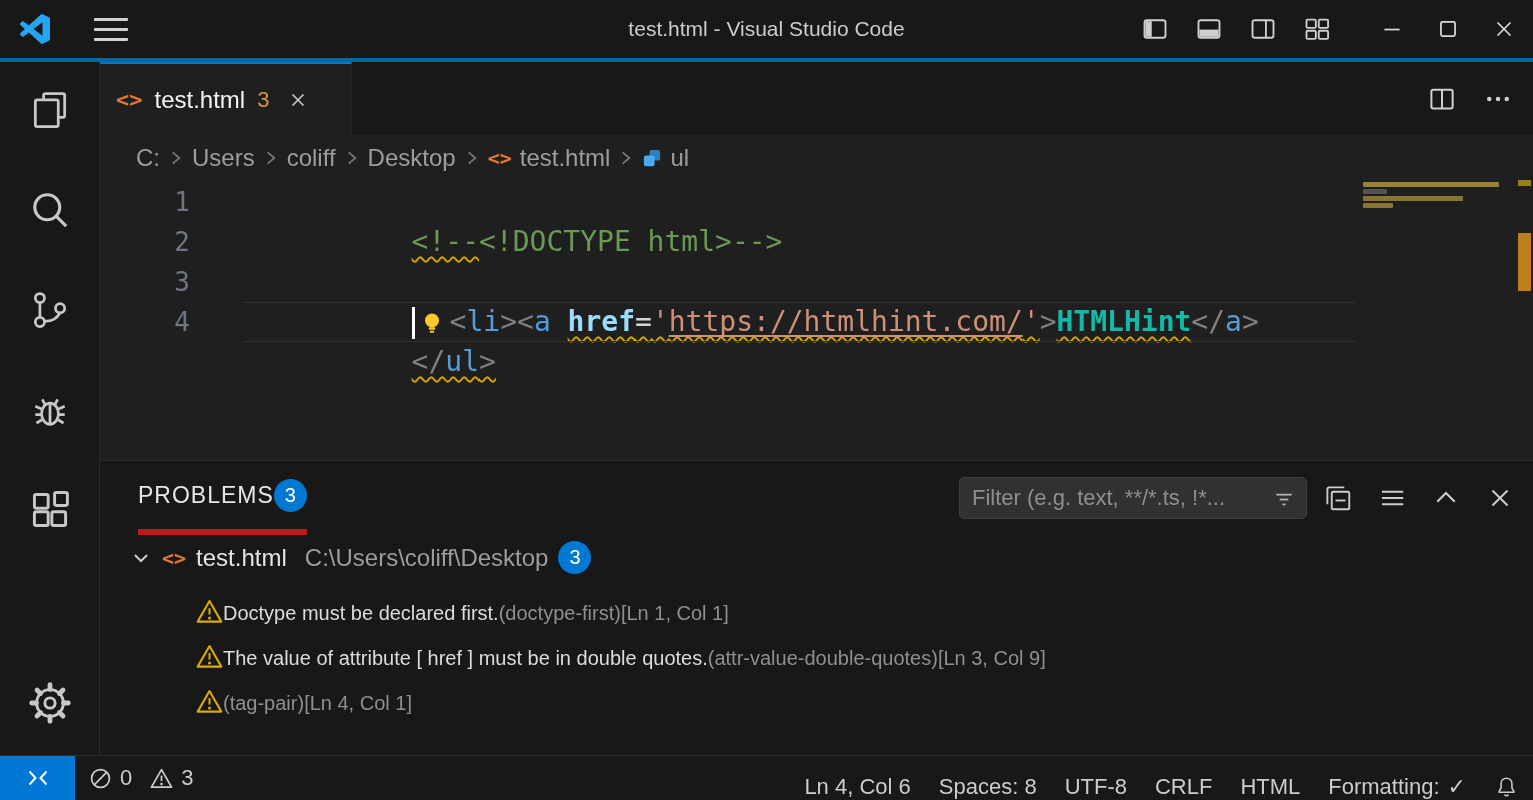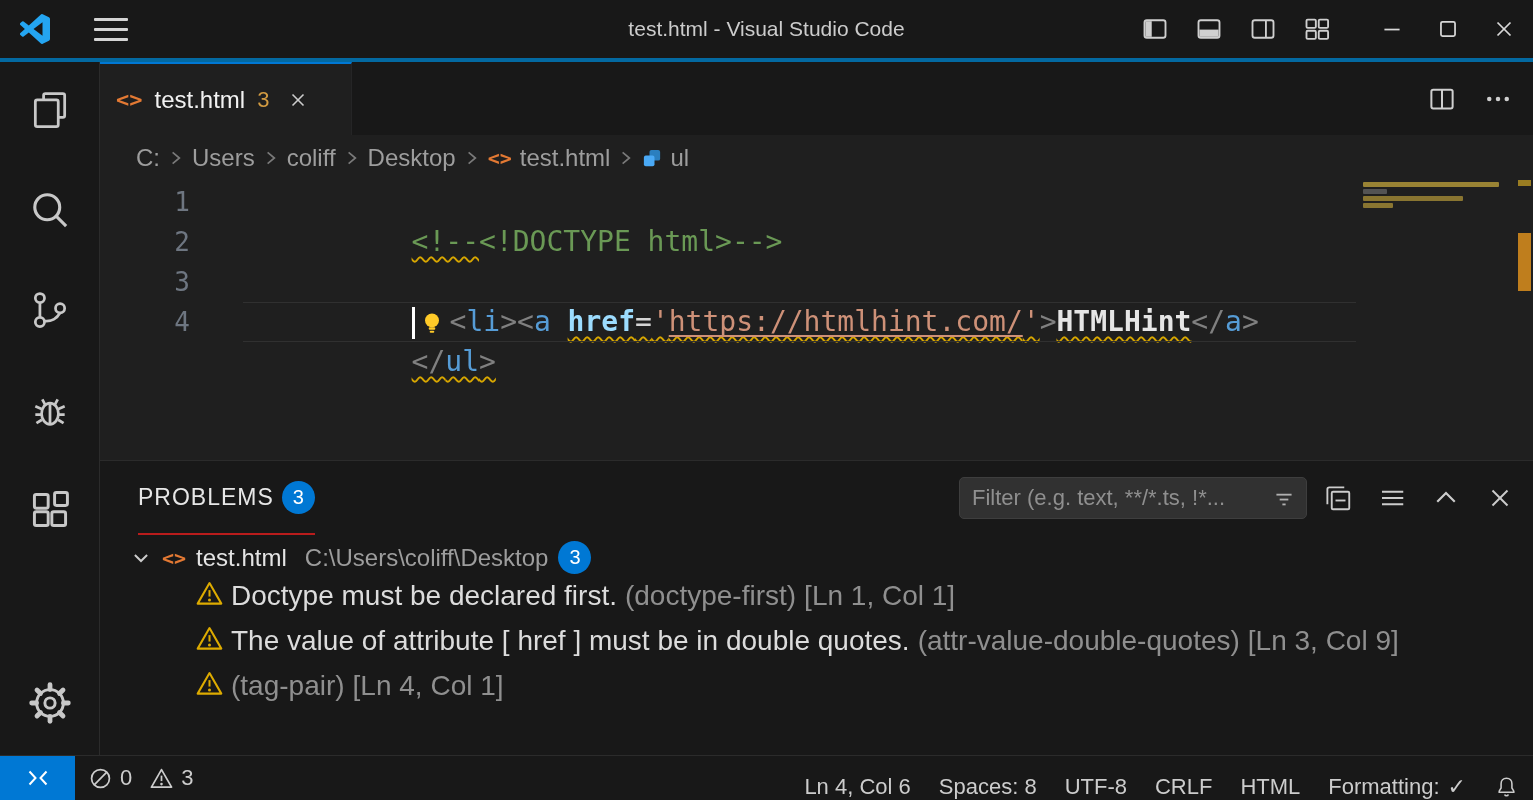--- a/index.html
+++ b/index.html
@@ -50,60 +50,60 @@
   .cl{display:flex;height:40px;line-height:40px}
   .ln{width:90px;text-align:right;color:#6e7681;flex:none;font-size:26px}
   .cc{margin-left:53px;white-space:pre}
   .tok-comment{color:#6a9955}
   .tok-punct{color:#808080}
   .tok-tag{color:#569cd6}
   .tok-attr{color:#9cdcfe;font-weight:bold}
   .tok-eq{color:#d4d4d4}
   .tok-str{color:#ce9178}
   .tok-link{text-decoration:underline;text-decoration-color:#ce9178;text-underline-offset:4px}
-  .tok-text{color:#e5e5e5;font-weight:bold}
+  .tok-text{color:#14b8a6;font-weight:bold}
   .squiggle{text-decoration-line:underline;text-decoration-style:wavy;
             text-decoration-color:#d7a600;text-decoration-thickness:2px;
             text-underline-offset:5px;text-decoration-skip-ink:none}
   .caret{display:inline-block;width:3px;height:32px;background:#ffffff;
          vertical-align:middle;margin-right:2px}
   .bulb{display:inline-block;vertical-align:middle;margin:0 5px 0 2px}
   .curline{position:absolute;left:143px;right:177px;top:122px;height:40px;
            border-top:1px solid #303030;border-bottom:1px solid #303030;pointer-events:none}
   .minimap{position:absolute;top:0;right:30px;width:140px;height:100%;cursor:pointer}
   .mmbar{position:absolute;left:0;height:5px;border-radius:1px}
   .mm1{top:2px;width:136px;background:rgba(195,165,60,.75)}
   .mm2{top:9px;width:24px;background:rgba(205,205,205,.30)}
   .mm3{top:16px;width:100px;background:rgba(195,165,60,.65)}
   .mm4{top:23px;width:30px;background:rgba(195,165,60,.65)}
   .ruler-m1{position:absolute;right:2px;top:0;width:13px;height:6px;background:#9a7d22}
   .ruler-m2{position:absolute;right:2px;top:53px;width:13px;height:58px;background:#bf7e1d}
 
   
   #panel{flex:1;background:#181818;border-top:1px solid #2b2b2b;overflow:hidden}
   .panel-header{height:74px;display:flex;align-items:center;padding:0 18px 0 38px}
-  .panel-tab{height:100%;display:flex;align-items:center;gap:8px;
-             border-bottom:2px solid #b91c1c;cursor:pointer}
+  .panel-tab{height:100%;display:flex;align-items:center;gap:0;
+             border-bottom:6px solid #b91c1c;cursor:pointer}
   .panel-title{font-size:23px;letter-spacing:1px;color:#e7e7e7}
   .badge{min-width:33px;height:33px;padding:0 6px;border-radius:17px;background:#0078d4;color:#fff;
          font-size:20px;display:flex;align-items:center;justify-content:center}
   .panel-filter{margin-left:auto;position:relative}
   .panel-filter input{width:348px;height:42px;background:#313131;border:1px solid #3e3e3e;
         border-radius:5px;color:#cccccc;font-size:22px;padding:0 44px 0 12px;
         font-family:"Liberation Sans",sans-serif}
   .panel-filter input::placeholder{color:#8f8f8f}
   .filter-icon{position:absolute;right:10px;top:9px;cursor:pointer}
   .panel-actions{display:flex;gap:24px;margin-left:16px;align-items:center}
   .pa-btn{cursor:pointer}
   .file-row{height:45px;display:flex;align-items:center;padding-left:30px;gap:10px;
             font-size:24px;cursor:pointer}
   .file-name{color:#e4e4e4}
   .file-path{color:#9d9d9d;margin-left:8px}
-  .problem-row{height:45px;display:flex;align-items:flex-start;padding-left:96px;gap:8px;
-               font-size:28px;cursor:pointer;white-space:nowrap}
+  .problem-row{height:45px;display:flex;align-items:flex-end;padding-left:96px;gap:0;
+               font-size:20px;cursor:pointer;white-space:nowrap}
   .msg{color:#dcdcdc}
   .rule{color:#8f8f8f}
   .loc{color:#8f8f8f}
 
   
   #statusbar{height:45px;background:#181818;border-top:1px solid #2b2b2b;display:flex;
              align-items:center;font-size:22px;color:#cccccc}
   .sb-remote{width:75px;height:100%;background:#0078d4;display:flex;align-items:center;
              justify-content:center;cursor:pointer}
   .sb-problems{display:flex;align-items:center;gap:8px;margin-left:14px;cursor:pointer}

